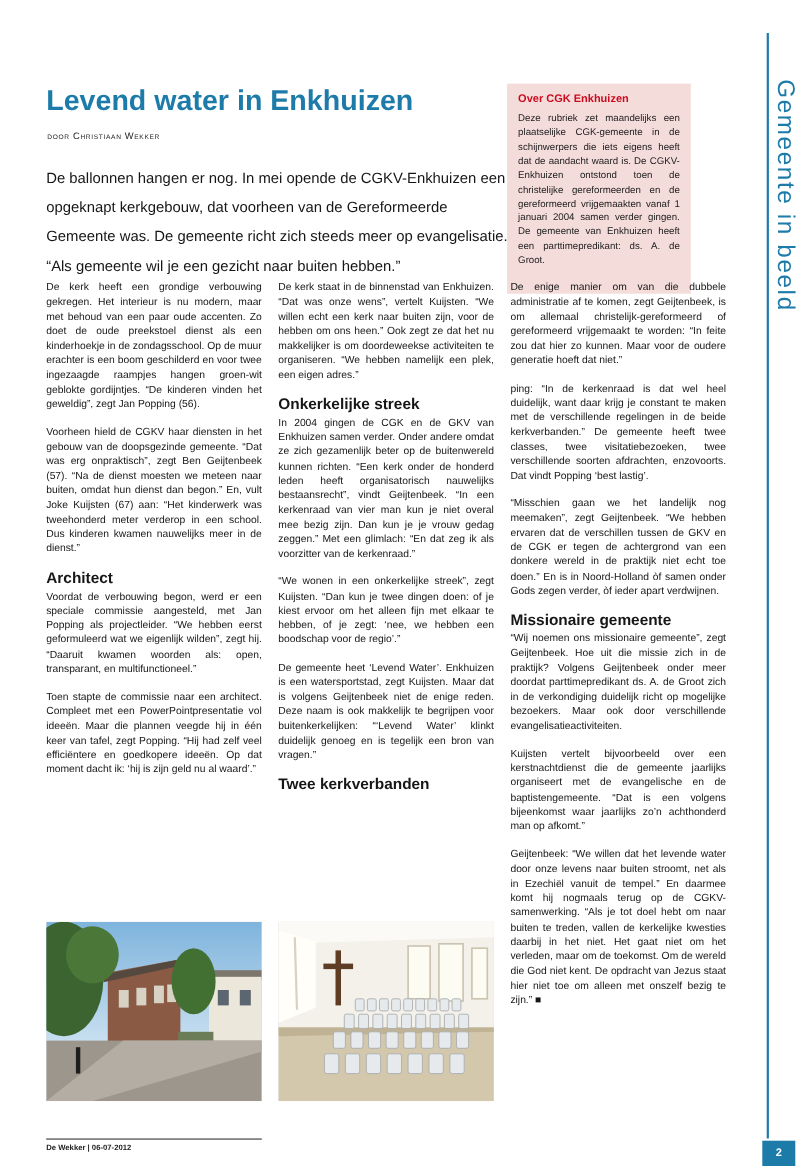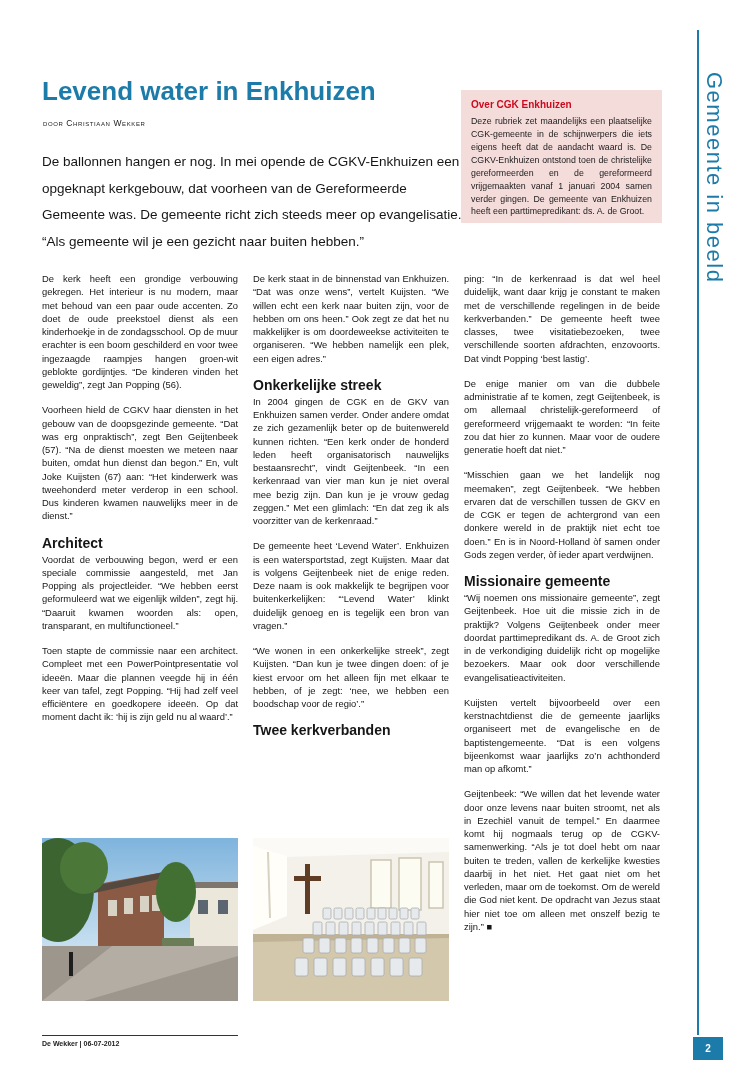--- a/index.html
+++ b/index.html
@@ -17,26 +17,26 @@
     font-size:22px;letter-spacing:1.5px;color:var(--accent);white-space:nowrap}
   .page-number{position:absolute;left:693px;top:1037px;width:30px;height:23px;background:var(--accent);
     color:#fff;font-size:10px;font-weight:bold;display:flex;align-items:center;justify-content:center}
 
   .title{position:absolute;left:42px;top:76px;margin:0;font-size:26px;font-weight:bold;color:var(--accent)}
   .byline{position:absolute;left:43px;top:118px;font-size:8.5px;font-variant:small-caps;
     letter-spacing:.6px;color:#222}
   .intro{position:absolute;left:42px;top:149px;width:424px;margin:0;font-size:13.5px;
     line-height:1.97;color:var(--ink)}
 
-  .info-box{position:absolute;left:461px;top:90px;width:201px;background:var(--box-bg);
-    padding:9px 10px 5px;box-sizing:border-box}
+  .info-box{position:absolute;left:461px;top:76px;width:167px;background:var(--box-bg);
+    padding:9px 10px 24px;box-sizing:border-box}
   .info-box-title{margin:0 0 5px;font-size:10px;font-weight:bold;color:var(--box-title)}
   .info-box-body{margin:0;font-size:8.8px;line-height:1.47;text-align:justify;color:#1c1c1c;hyphens:auto}
 
-  .col{position:absolute;top:272px;width:196px}
+  .col{position:absolute;top:254px;width:196px}
   .col1{left:42px}.col2{left:253px}.col3{left:464px}
   .body-para{margin:0 0 12px;font-size:9.4px;line-height:1.41;text-align:justify;color:var(--ink);hyphens:auto}
   .subhead{margin:0 0 2px;font-size:14px;font-weight:bold;color:var(--ink)}
 
   .photo{position:absolute;top:838px;width:196px;height:163px;margin:0;overflow:hidden;background:#ddd}
   .photo1{left:42px}.photo2{left:253px}
   .photo svg{display:block;width:100%;height:100%}
 
   .footer-rule{position:absolute;left:42px;top:1035px;width:196px;height:1px;background:#333}
   .footer-text{position:absolute;left:42px;top:1040px;font-size:7px;font-weight:bold;color:#222}
@@ -63,27 +63,27 @@
       <p class="body-para">De kerk heeft een grondige verbouwing gekregen. Het interieur is nu modern, maar met behoud van een paar oude accenten. Zo doet de oude preekstoel dienst als een kinderhoekje in de zondagsschool. Op de muur erachter is een boom geschilderd en voor twee ingezaagde raampjes hangen groen-wit geblokte gordijntjes. “De kinderen vinden het geweldig”, zegt Jan Popping (56).</p>
       <p class="body-para">Voorheen hield de CGKV haar diensten in het gebouw van de doopsgezinde gemeente. “Dat was erg onpraktisch”, zegt Ben Geijtenbeek (57). “Na de dienst moesten we meteen naar buiten, omdat hun dienst dan begon.” En, vult Joke Kuijsten (67) aan: “Het kinderwerk was tweehonderd meter verderop in een school. Dus kinderen kwamen nauwelijks meer in de dienst.”</p>
       <h3 class="subhead">Architect</h3>
       <p class="body-para">Voordat de verbouwing begon, werd er een speciale commissie aangesteld, met Jan Popping als projectleider. “We hebben eerst geformuleerd wat we eigenlijk wilden”, zegt hij. “Daaruit kwamen woorden als: open, transparant, en multifunctioneel.”</p>
       <p class="body-para">Toen stapte de commissie naar een architect. Compleet met een PowerPointpresentatie vol ideeën. Maar die plannen veegde hij in één keer van tafel, zegt Popping. “Hij had zelf veel efficiëntere en goedkopere ideeën. Op dat moment dacht ik: ‘hij is zijn geld nu al waard’.”</p>
     </div>
   <div class="col col2">
       <p class="body-para">De kerk staat in de binnenstad van Enkhuizen. “Dat was onze wens”, vertelt Kuijsten. “We willen echt een kerk naar buiten zijn, voor de hebben om ons heen.” Ook zegt ze dat het nu makkelijker is om doordeweekse activiteiten te organiseren. “We hebben namelijk een plek, een eigen adres.”</p>
       <h3 class="subhead">Onkerkelijke streek</h3>
       <p class="body-para">In 2004 gingen de CGK en de GKV van Enkhuizen samen verder. Onder andere omdat ze zich gezamenlijk beter op de buitenwereld kunnen richten. “Een kerk onder de honderd leden heeft organisatorisch nauwelijks bestaansrecht”, vindt Geijtenbeek. “In een kerkenraad van vier man kun je niet overal mee bezig zijn. Dan kun je je vrouw gedag zeggen.” Met een glimlach: “En dat zeg ik als voorzitter van de kerkenraad.”</p>
+      <p class="body-para">“We wonen in een onkerkelijke streek”, zegt Kuijsten. “Dan kun je twee dingen doen: of je kiest ervoor om het alleen fijn met elkaar te hebben, of je zegt: ‘nee, we hebben een boodschap voor de regio’.”</p>
       <p class="body-para">De gemeente heet ‘Levend Water’. Enkhuizen is een watersportstad, zegt Kuijsten. Maar dat is volgens Geijtenbeek niet de enige reden. Deze naam is ook makkelijk te begrijpen voor buitenkerkelijken: “‘Levend Water’ klinkt duidelijk genoeg en is tegelijk een bron van vragen.”</p>
-      <p class="body-para">“We wonen in een onkerkelijke streek”, zegt Kuijsten. “Dan kun je twee dingen doen: of je kiest ervoor om het alleen fijn met elkaar te hebben, of je zegt: ‘nee, we hebben een boodschap voor de regio’.”</p>
       <h3 class="subhead">Twee kerkverbanden</h3>
     </div>
   <div class="col col3">
+      <p class="body-para">De enige manier om van die dubbele administratie af te komen, zegt Geijtenbeek, is om allemaal christelijk-gereformeerd of gereformeerd vrijgemaakt te worden: “In feite zou dat hier zo kunnen. Maar voor de oudere generatie hoeft dat niet.”</p>
       <p class="body-para">ping: “In de kerkenraad is dat wel heel duidelijk, want daar krijg je constant te maken met de verschillende regelingen in de beide kerkverbanden.” De gemeente heeft twee classes, twee visitatiebezoeken, twee verschillende soorten afdrachten, enzovoorts. Dat vindt Popping ‘best lastig’.</p>
-      <p class="body-para">De enige manier om van die dubbele administratie af te komen, zegt Geijtenbeek, is om allemaal christelijk-gereformeerd of gereformeerd vrijgemaakt te worden: “In feite zou dat hier zo kunnen. Maar voor de oudere generatie hoeft dat niet.”</p>
       <p class="body-para">“Misschien gaan we het landelijk nog meemaken”, zegt Geijtenbeek. “We hebben ervaren dat de verschillen tussen de GKV en de CGK er tegen de achtergrond van een donkere wereld in de praktijk niet echt toe doen.” En is in Noord-Holland òf samen onder Gods zegen verder, òf ieder apart verdwijnen.</p>
       <h3 class="subhead">Missionaire gemeente</h3>
       <p class="body-para">“Wij noemen ons missionaire gemeente”, zegt Geijtenbeek. Hoe uit die missie zich in de praktijk? Volgens Geijtenbeek onder meer doordat parttimepredikant ds. A. de Groot zich in de verkondiging duidelijk richt op mogelijke bezoekers. Maar ook door verschillende evangelisatieactiviteiten.</p>
       <p class="body-para">Kuijsten vertelt bijvoorbeeld over een kerstnachtdienst die de gemeente jaarlijks organiseert met de evangelische en de baptistengemeente. “Dat is een volgens bijeenkomst waar jaarlijks zo’n achthonderd man op afkomt.”</p>
       <p class="body-para">Geijtenbeek: “We willen dat het levende water door onze levens naar buiten stroomt, net als in Ezechiël vanuit de tempel.” En daarmee komt hij nogmaals terug op de CGKV-samenwerking. “Als je tot doel hebt om naar buiten te treden, vallen de kerkelijke kwesties daarbij in het niet. Het gaat niet om het verleden, maar om de toekomst. Om de wereld die God niet kent. De opdracht van Jezus staat hier niet toe om alleen met onszelf bezig te zijn.” ■</p>
     </div>
 
   <figure class="photo photo1">
     <svg viewBox="0 0 196 163" preserveAspectRatio="none">
       <defs>

